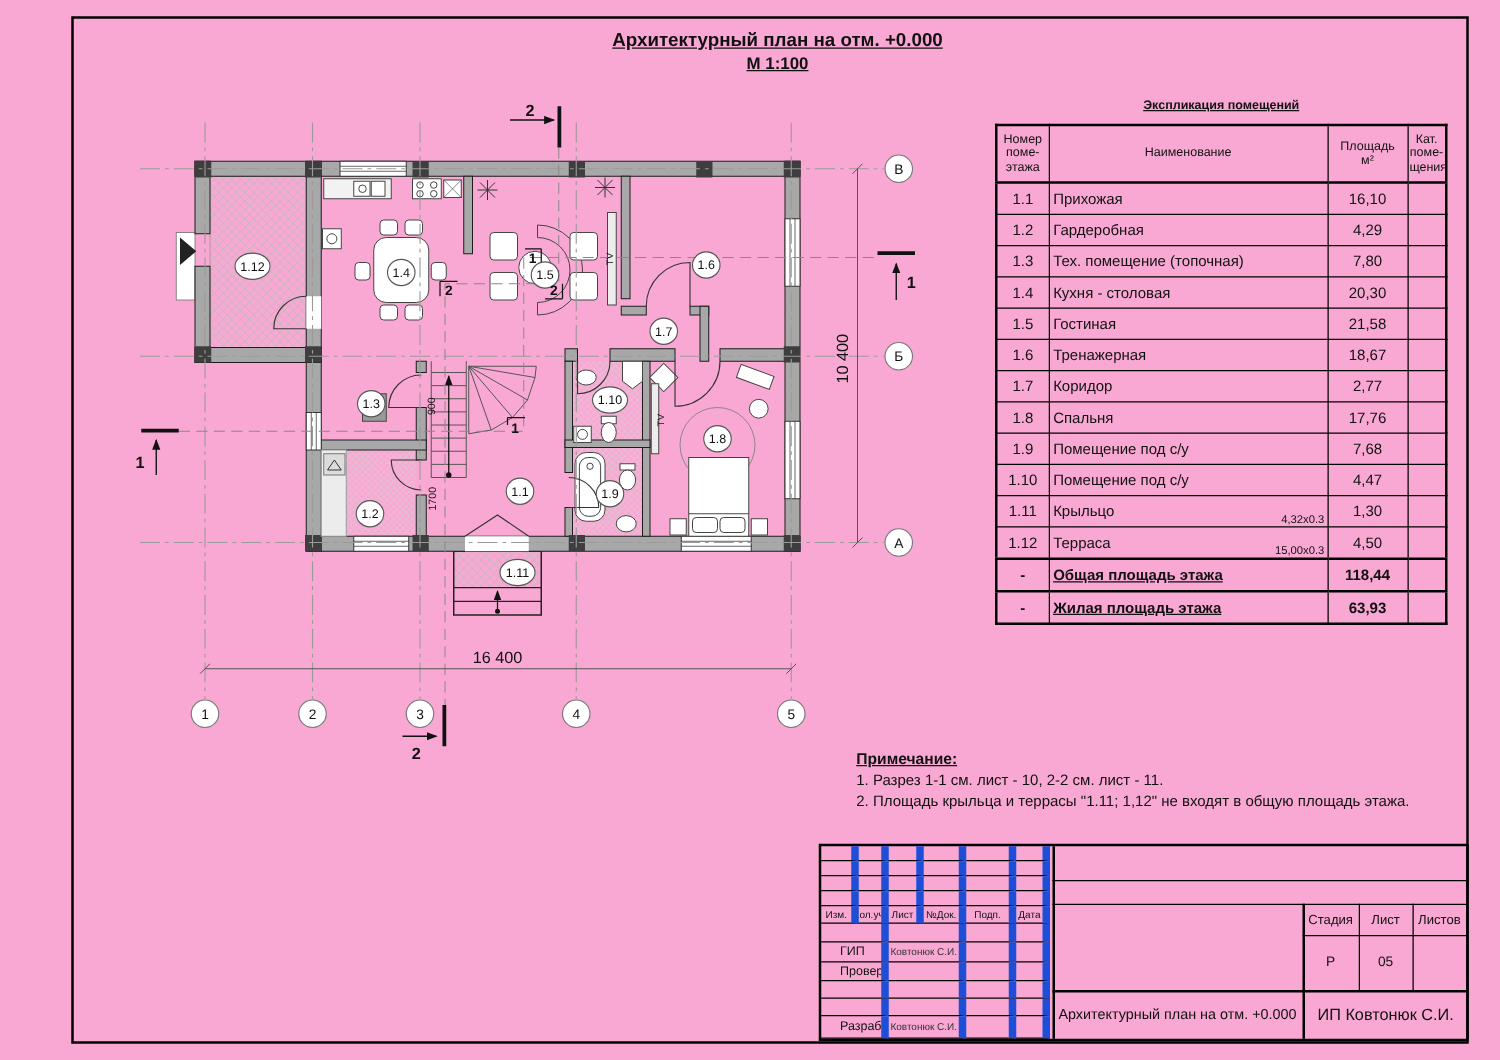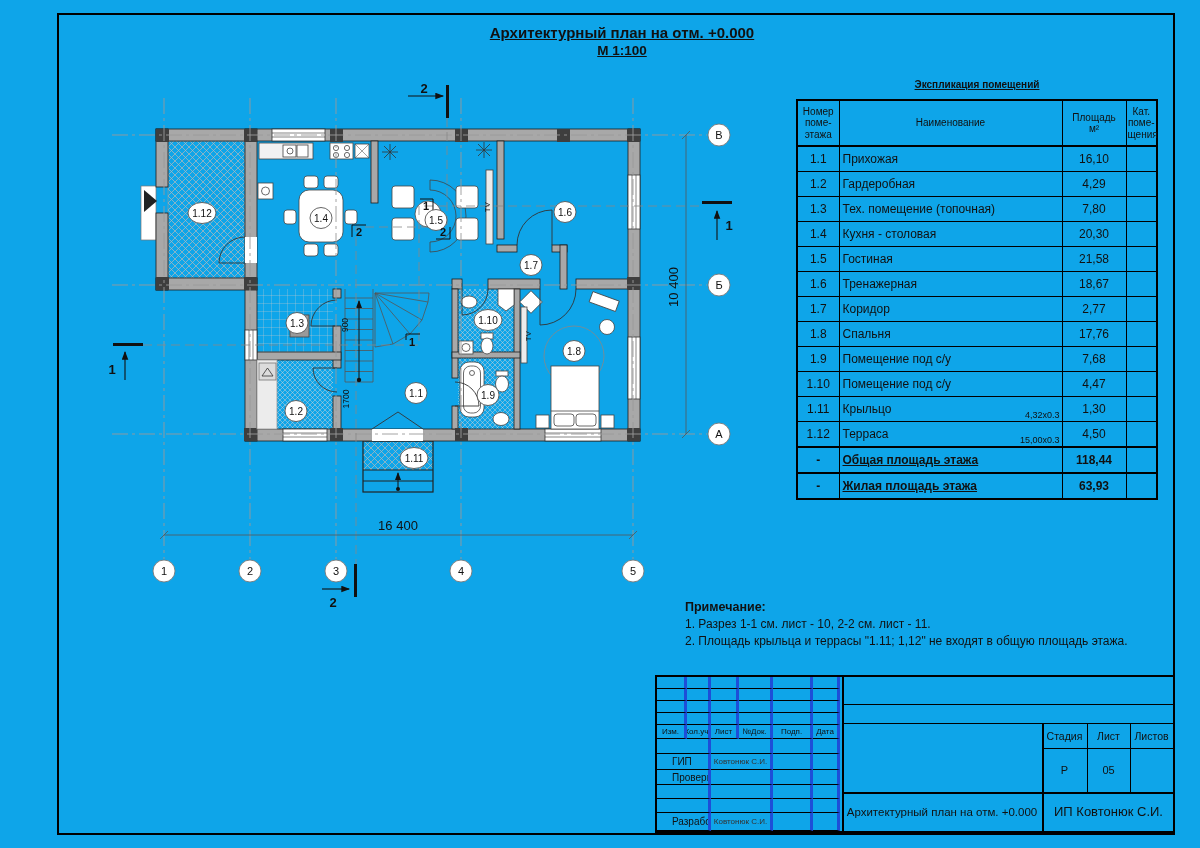--- a/index.html
+++ b/index.html
@@ -1,16 +1,16 @@
 <!DOCTYPE html>
 <html><head>
 <meta charset="utf-8">
 <style>
   html,body{margin:0;padding:0;background:#fff;}
-  .page{position:relative;width:1200px;height:848px;background:#0ea5e9;overflow:hidden;
+  .page{position:relative;width:1200px;height:848px;background:#f9a8d4;overflow:hidden;
         font-family:"Liberation Sans",sans-serif;color:#111;}
   .abs{position:absolute;}
   .frame{left:57px;top:13px;width:1114px;height:818px;border:2px solid #000;}
   
   .sheet-title{left:322px;top:24px;width:600px;text-align:center;}
   .sheet-title .t1{font-size:15px;font-weight:bold;text-decoration:underline;}
   .sheet-title .t2{font-size:13.5px;font-weight:bold;text-decoration:underline;margin-top:2px;}
   
   .schedule{left:796px;top:79px;width:362px;}
   .schedule h3{margin:0 0 9px 0;font-size:10px;font-weight:bold;text-decoration:underline;text-align:center;}
@@ -19,26 +19,26 @@
                border:1px solid #000;border-bottom:2px solid #000;height:42px;padding:1px;}
   table.sch td{border:1px solid #000;height:24px;font-size:12px;padding:0 3px;position:relative;}
   table.sch col.c-num{width:42px;} table.sch col.c-name{width:223px;}
   table.sch col.c-area{width:64px;} table.sch col.c-cat{width:31px;}
   td.num{text-align:center;} td.name{padding-left:10px;} td.area{text-align:center;}
   .cellnote{position:absolute;right:2px;bottom:1px;font-size:9px;}
   tr.total td{border-top:2px solid #000;font-weight:bold;}
   tr.total td.name{text-decoration:underline;}
   
   .notes{left:685px;top:600px;width:490px;font-size:12px;}
-  .notes .nt{font-weight:bold;font-size:12.5px;}
+  .notes .nt{font-weight:bold;text-decoration:underline;font-size:12.5px;}
   .notes .ni{margin-top:3px;}
   .notes .ni:first-of-type{margin-top:22px;}
   
   .tblock{left:655px;top:675px;width:520px;height:158px;border:2px solid #000;box-sizing:border-box;}
-  .tb-cell{position:absolute;box-sizing:border-box;border-right:3px solid #1d4ed8;border-bottom:1px solid #000;
+  .tb-cell{position:absolute;box-sizing:border-box;border-right:6px solid #1d4ed8;border-bottom:1px solid #000;
            font-size:8px;display:flex;align-items:center;justify-content:center;overflow:hidden;white-space:nowrap;}
   .tb-left{left:0;top:0;width:185px;height:154px;}
   .tb-role{justify-content:flex-start;padding-left:15px;font-size:10px;}
   .tb-sig{font-size:8px;color:#333;}
   .hline{position:absolute;height:0;border-top:1px solid #000;}
   .vline{position:absolute;width:0;border-left:1px solid #000;}
   .stadia-label{font-size:10.5px;}
   .stadia-val{font-size:11px;}
   .doc-title{position:absolute;left:185px;top:115px;width:200px;height:39px;display:flex;align-items:center;
              justify-content:center;font-size:11.5px;text-align:center;}

